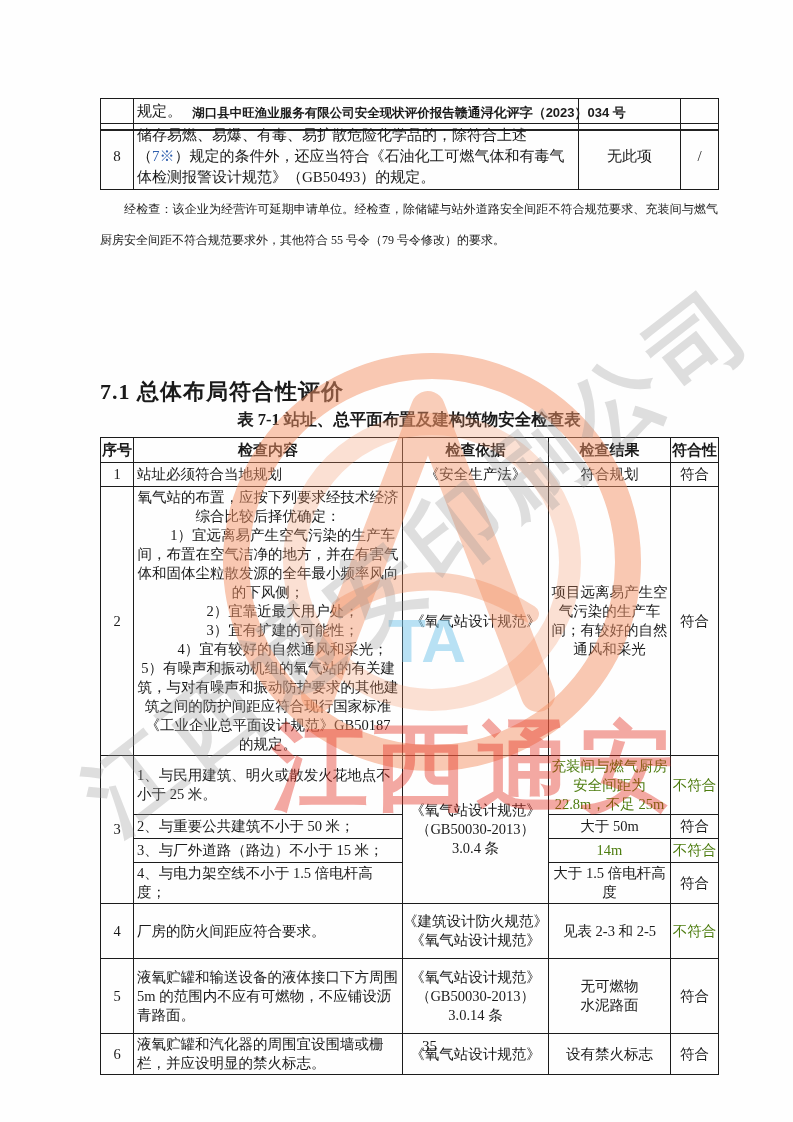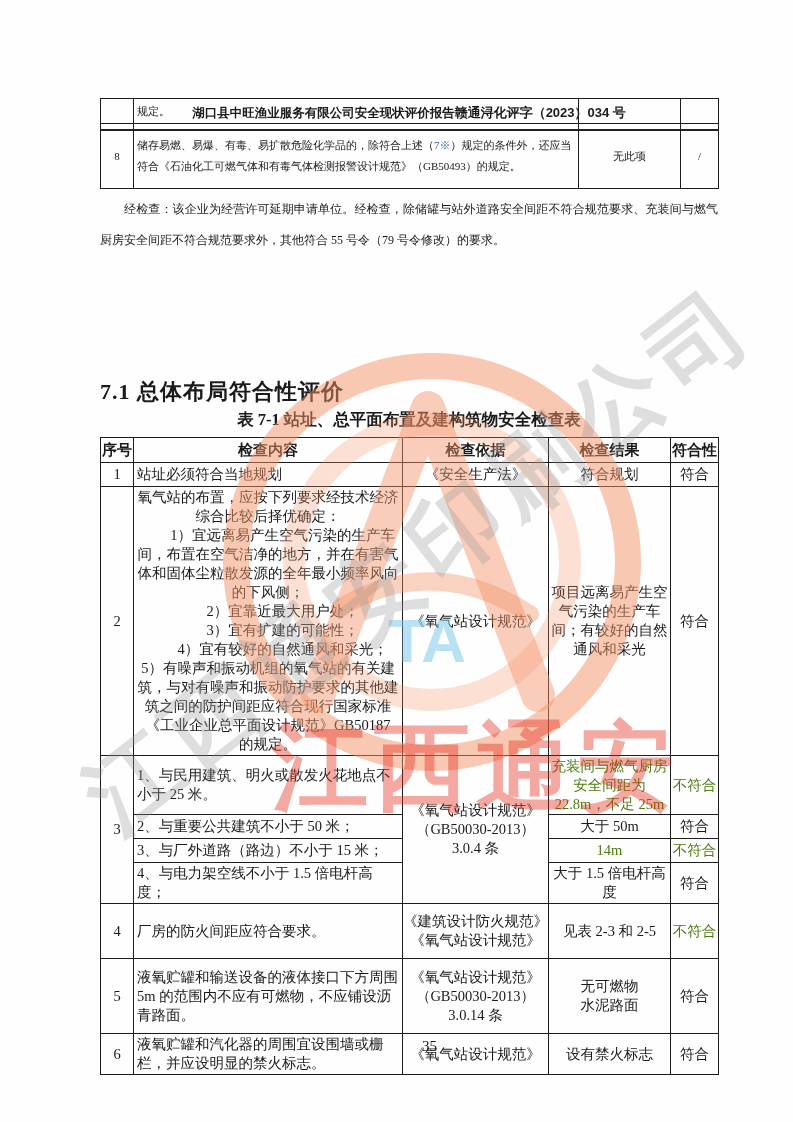--- a/index.html
+++ b/index.html
@@ -21,21 +21,21 @@
   
   table { border-collapse:collapse; table-layout:fixed; }
   td,th { border:1.5px solid #1c1c1c; vertical-align:middle; font-weight:normal;
           font-size:14.5px; line-height:19px; overflow:hidden; }
   .c { text-align:center; }
   .l { text-align:left; padding:1px 3px; }
   .pre { white-space:pre-wrap;text-align:center; }
   .red { color:#4d7c0f; }
   .blue { color:#2f5fae; }
   .tt { position:absolute; left:100px; top:98px; width:618px; }
-  .tt td { font-size:11px; line-height:21px; }
+  .tt td { font-size:15px; line-height:21px; }
   .mt { position:absolute; left:100px; top:437px; width:618px; }
   .mt th { font-weight:bold; font-size:15px; }
   
   .para {
     position:absolute; left:100px; top:194px; width:618px;
     font-size:12px; line-height:30.5px; text-align:justify; text-indent:2em;
   }
   .h1 {
     position:absolute; left:100px; top:328px; width:618px;
     font-family:"Liberation Sans","DejaVu Sans",sans-serif;

